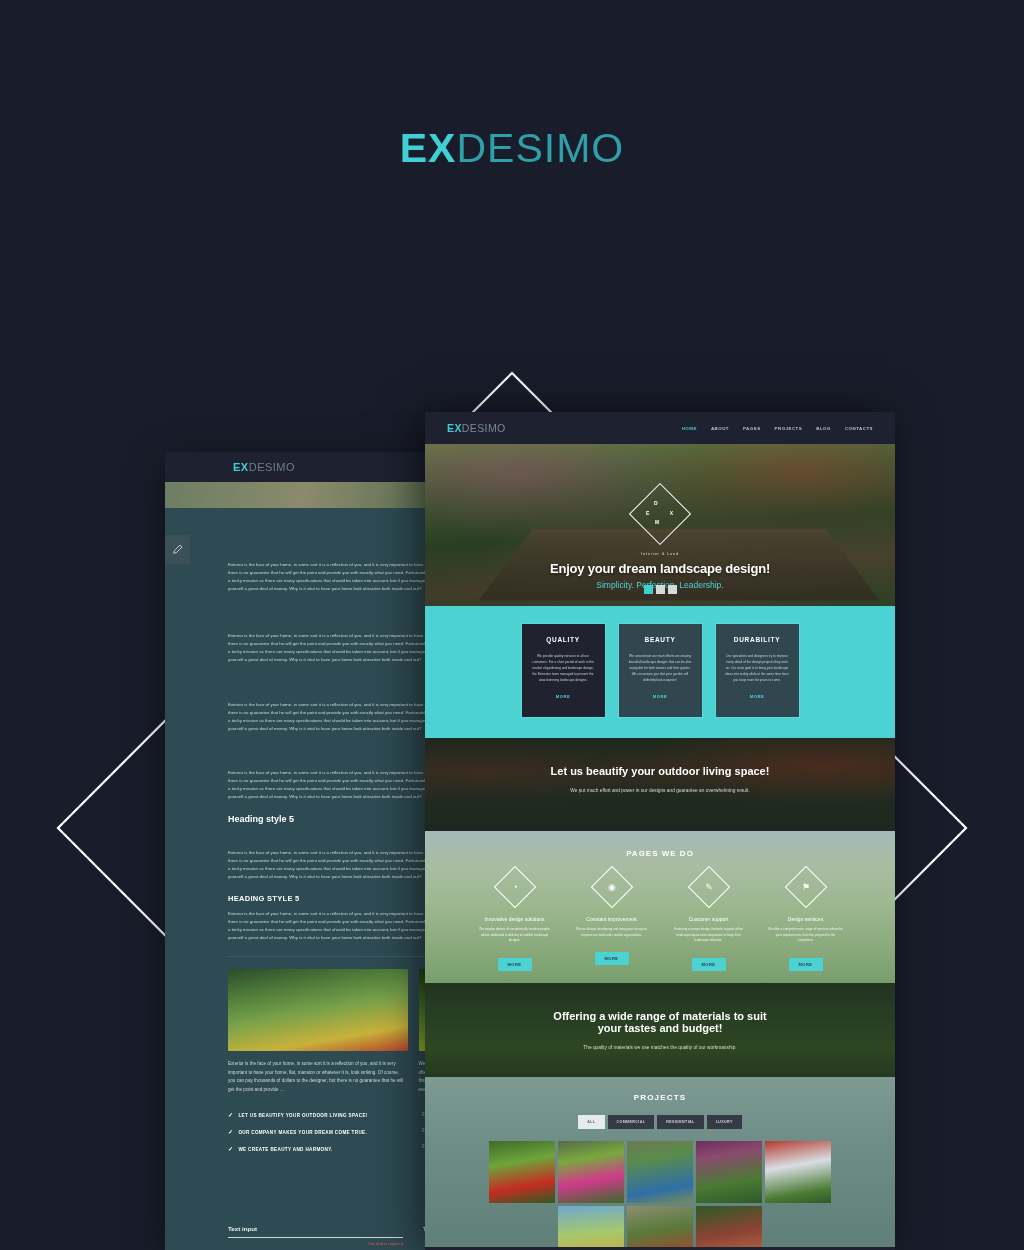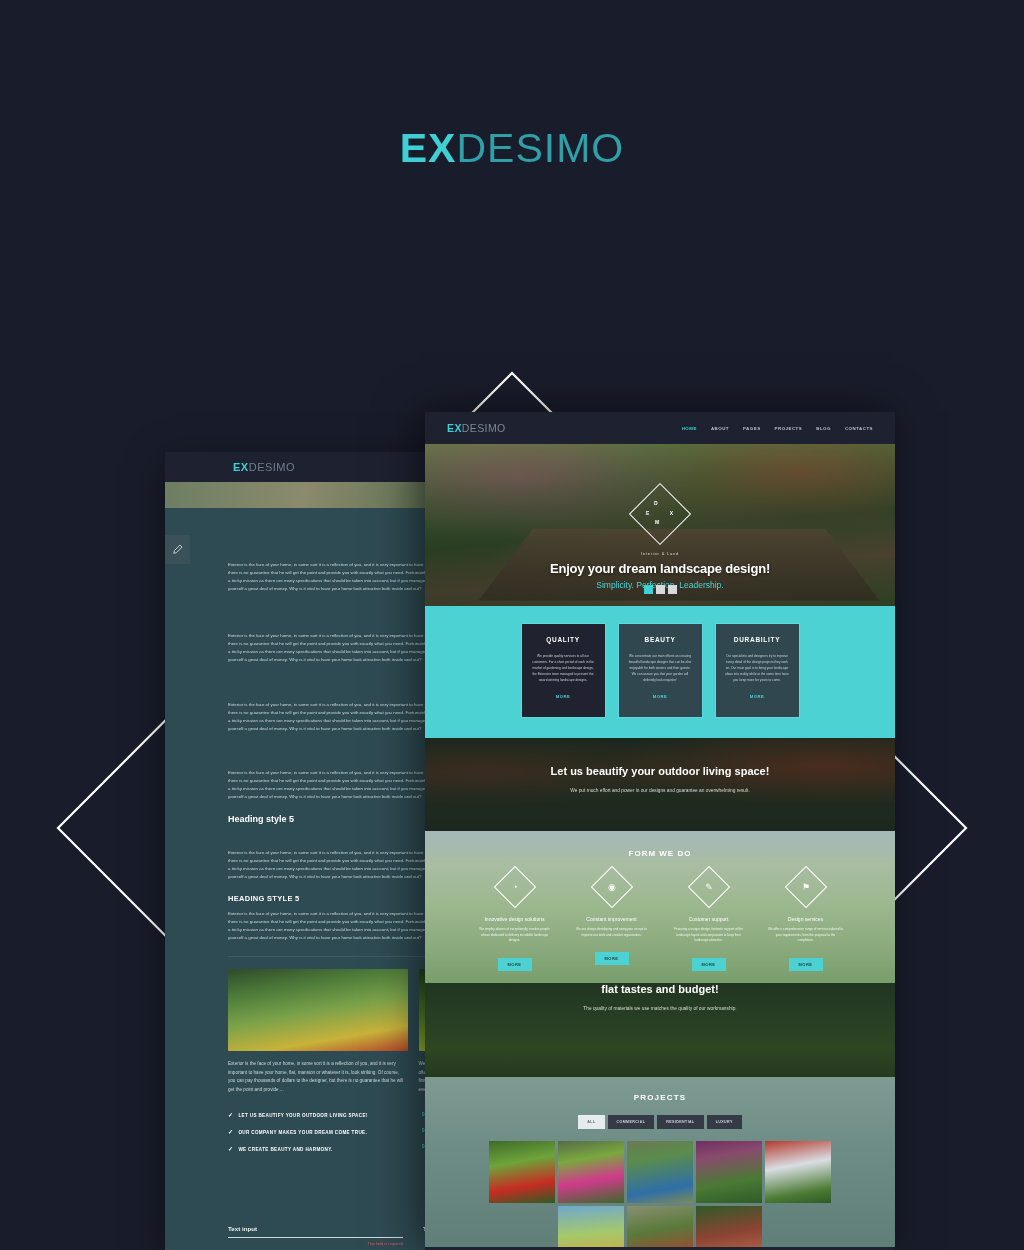--- a/index.html
+++ b/index.html
@@ -316,21 +316,21 @@
         <div class="card-b">MORE</div>
       </div>
     </div>
 
     <div class="wf-band1">
       <div class="band-h">Let us beautify your outdoor living space!</div>
       <div class="band-p">We put much effort and power in our designs and guarantee an overwhelming result.</div>
     </div>
 
     <div class="wf-what">
-      <div class="what-t">FORM WE DO</div>
+      <div class="what-t">PAGES WE DO</div>
       <div class="what-grid">
         <div class="what-col">
           <div class="wdia">
               <span>◔</span>
             </div>
           <div class="w-t">Innovative design solutions</div>
           <div class="w-d">We employ dozens of exceptionally creative people whose dedicated to delivery incredible landscape designs.</div>
           <div class="w-b">MORE</div>
         </div>
         <div class="what-col">
@@ -354,21 +354,22 @@
               <span>⚑</span>
             </div>
           <div class="w-t">Design services</div>
           <div class="w-d">We offer a comprehensive range of services tailored to your requirements, from the proposal to the completion.</div>
           <div class="w-b">MORE</div>
         </div>
       </div>
     </div>
 
     <div class="wf-band2">
-      <div class="band-h" style="padding-top:0;">flat tastes and budget!</div>
+      <div class="band-h">Offering a wide range of materials to suit</div>
+      <div class="band-h" style="padding-top:0;">your tastes and budget!</div>
       <div class="band-p">The quality of materials we use matches the quality of our workmanship.</div>
     </div>
 
     <div class="wf-projects">
       <div class="proj-t">PROJECTS</div>
       <div class="proj-tabs">
         <span class="on">ALL</span>
         <span>COMMERCIAL</span>
         <span>RESIDENTIAL</span>
         <span>LUXURY</span>

